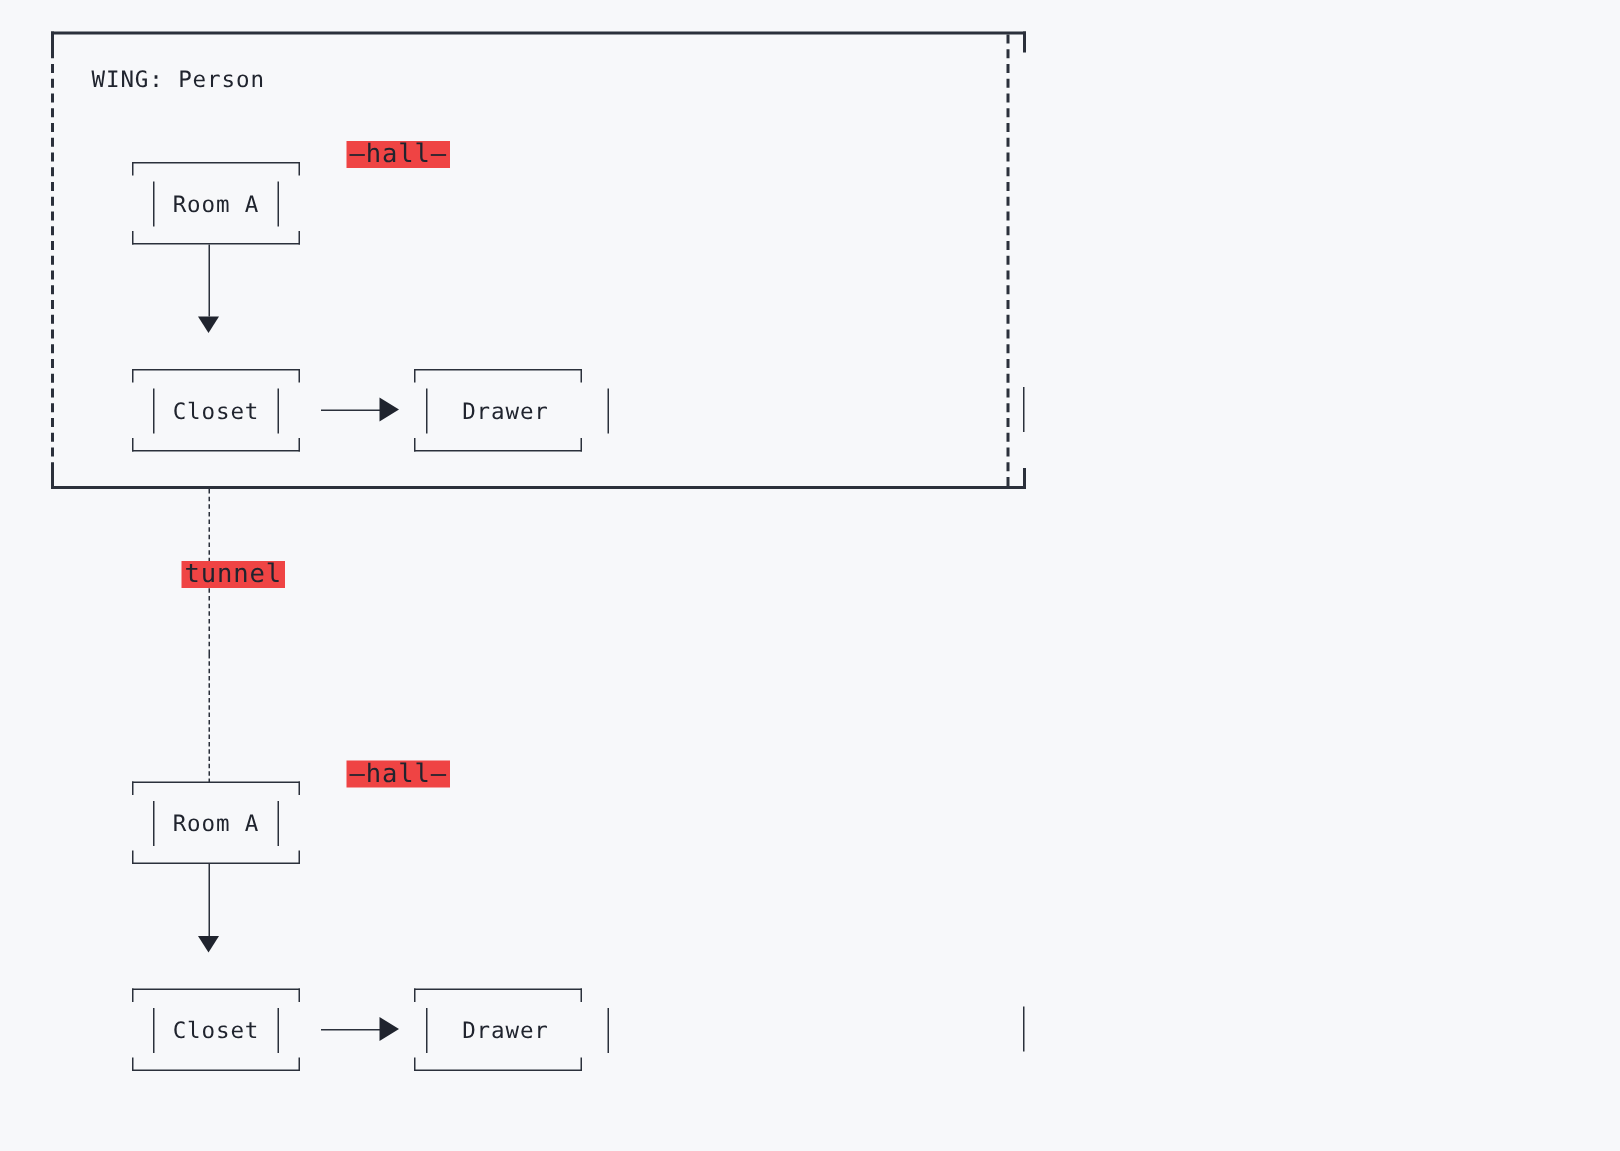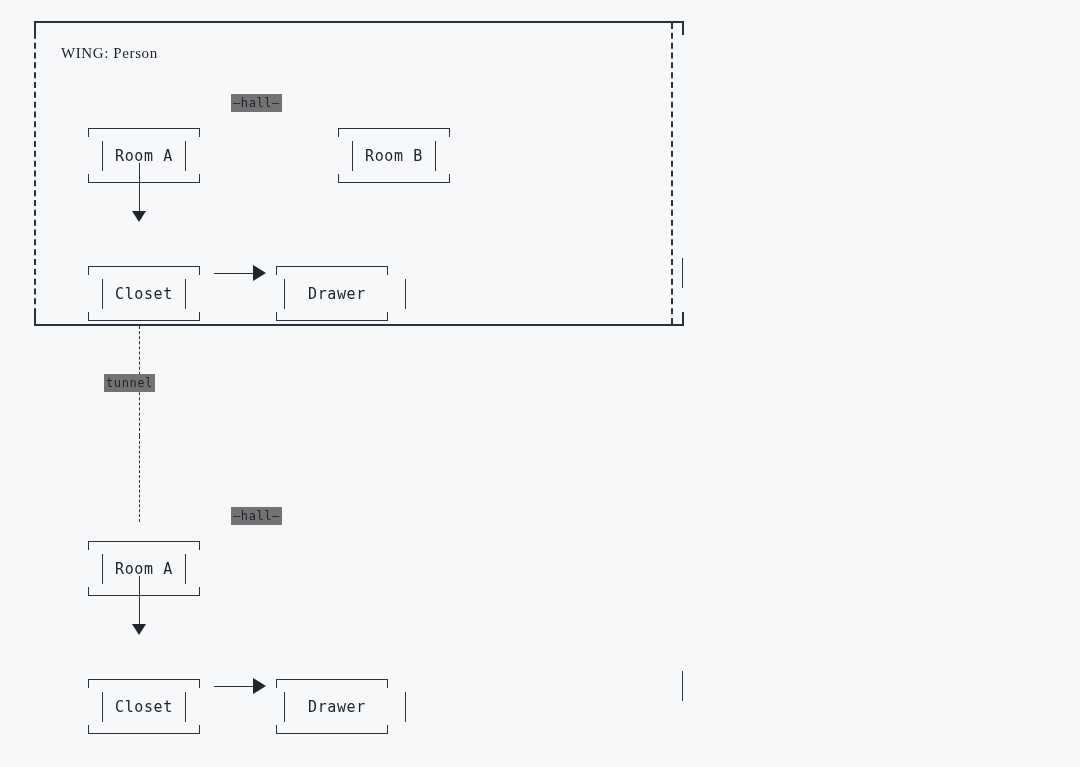--- a/index.html
+++ b/index.html
@@ -20,21 +20,20 @@
   #canvas {
     position: relative;
     width: 1080px;
     height: 767px;
   }
 
   
   .wing {
     position: absolute;
     box-sizing: border-box;
-    font-family: Liberation Serif, serif;
   }
   
   .wing .wing-top,
   .wing .wing-bottom {
     position: absolute;
     left: 0;
     right: 0;
     height: 0;
     border-top: 2px solid #2b303b;
   }
@@ -82,21 +81,20 @@
     letter-spacing: 0.6px;
     white-space: pre;
     color: #20242e;
   }
 
   
   
   .box {
     position: absolute;
     box-sizing: border-box;
-    margin-top: 20px;
   }
   .box .b-top,
   .box .b-bot {
     position: absolute;
     left: 4px;
     right: 4px;
     height: 0;
     border-top: 1.6px solid #2b303b;
   }
   .box .b-top { top: 0; }
@@ -169,26 +167,26 @@
   .tri-right {
     position: absolute;
     width: 0; height: 0;
     border-top: 8px solid transparent;
     border-bottom: 8px solid transparent;
     border-left: 13px solid #20242e;
   }
 
   .edge-label {
     position: absolute;
-    font-size: 12px;
+    font-size: 17px;
     line-height: 18px;
     letter-spacing: 0.6px;
     white-space: pre;
     color: #20242e;
-    background: #737373;
+    background: #ef4444;
     padding: 0 2px;
   }
 </style>
 </head>
 <body>
 
 <div id="canvas">
 
   <div class="wing" style="left:34px; top:21px; width:650px; height:305px;">
     <div class="wing-top"></div>
@@ -210,31 +208,20 @@
     <div class="b-corner bc-tr"></div>
     <div class="b-corner bc-bl"></div>
     <div class="b-corner bc-br"></div>
     <div class="b-pipe-l"></div>
     <div class="b-pipe-r"></div>
     <div class="b-label">Room A</div>
   </div>
 
   <div class="edge-label" style="left:231px; top:94px;">—hall—</div>
 
-  <div class="box" style="left:334px; top:108px; width:120px; height:55px;">
-    <div class="b-top"></div>
-    <div class="b-bot"></div>
-    <div class="b-corner bc-tl"></div>
-    <div class="b-corner bc-tr"></div>
-    <div class="b-corner bc-bl"></div>
-    <div class="b-corner bc-br"></div>
-    <div class="b-pipe-l"></div>
-    <div class="b-pipe-r"></div>
-    <div class="b-label">Room B</div>
-  </div>
 
   <div class="vline" style="left:139px; top:163px; height:48px;"></div>
   <div class="tri-down" style="left:132px; top:211px;"></div>
 
   <div class="box" style="left:84px; top:246px; width:120px; height:55px;">
     <div class="b-top"></div>
     <div class="b-bot"></div>
     <div class="b-corner bc-tl"></div>
     <div class="b-corner bc-tr"></div>
     <div class="b-corner bc-bl"></div>
@@ -255,21 +242,21 @@
     <div class="b-corner bc-bl"></div>
     <div class="b-corner bc-br"></div>
     <div class="b-pipe-l"></div>
     <div class="b-pipe-r"></div>
     <div class="b-label">Drawer</div>
   </div>
 
   <div class="vline" style="left:682px; top:258px; height:30px;"></div>
 
   <div class="vline dashedline" style="left:139px; top:326px; height:110px;"></div>
-  <div class="edge-label" style="left:104px; top:374px;">tunnel</div>
+  <div class="edge-label" style="left:121px; top:374px;">tunnel</div>
 
 
   <div class="vline dashedline" style="left:139px; top:436px; height:86px;"></div>
 
   <div class="box" style="left:84px; top:521px; width:120px; height:55px;">
     <div class="b-top"></div>
     <div class="b-bot"></div>
     <div class="b-corner bc-tl"></div>
     <div class="b-corner bc-tr"></div>
     <div class="b-corner bc-bl"></div>

